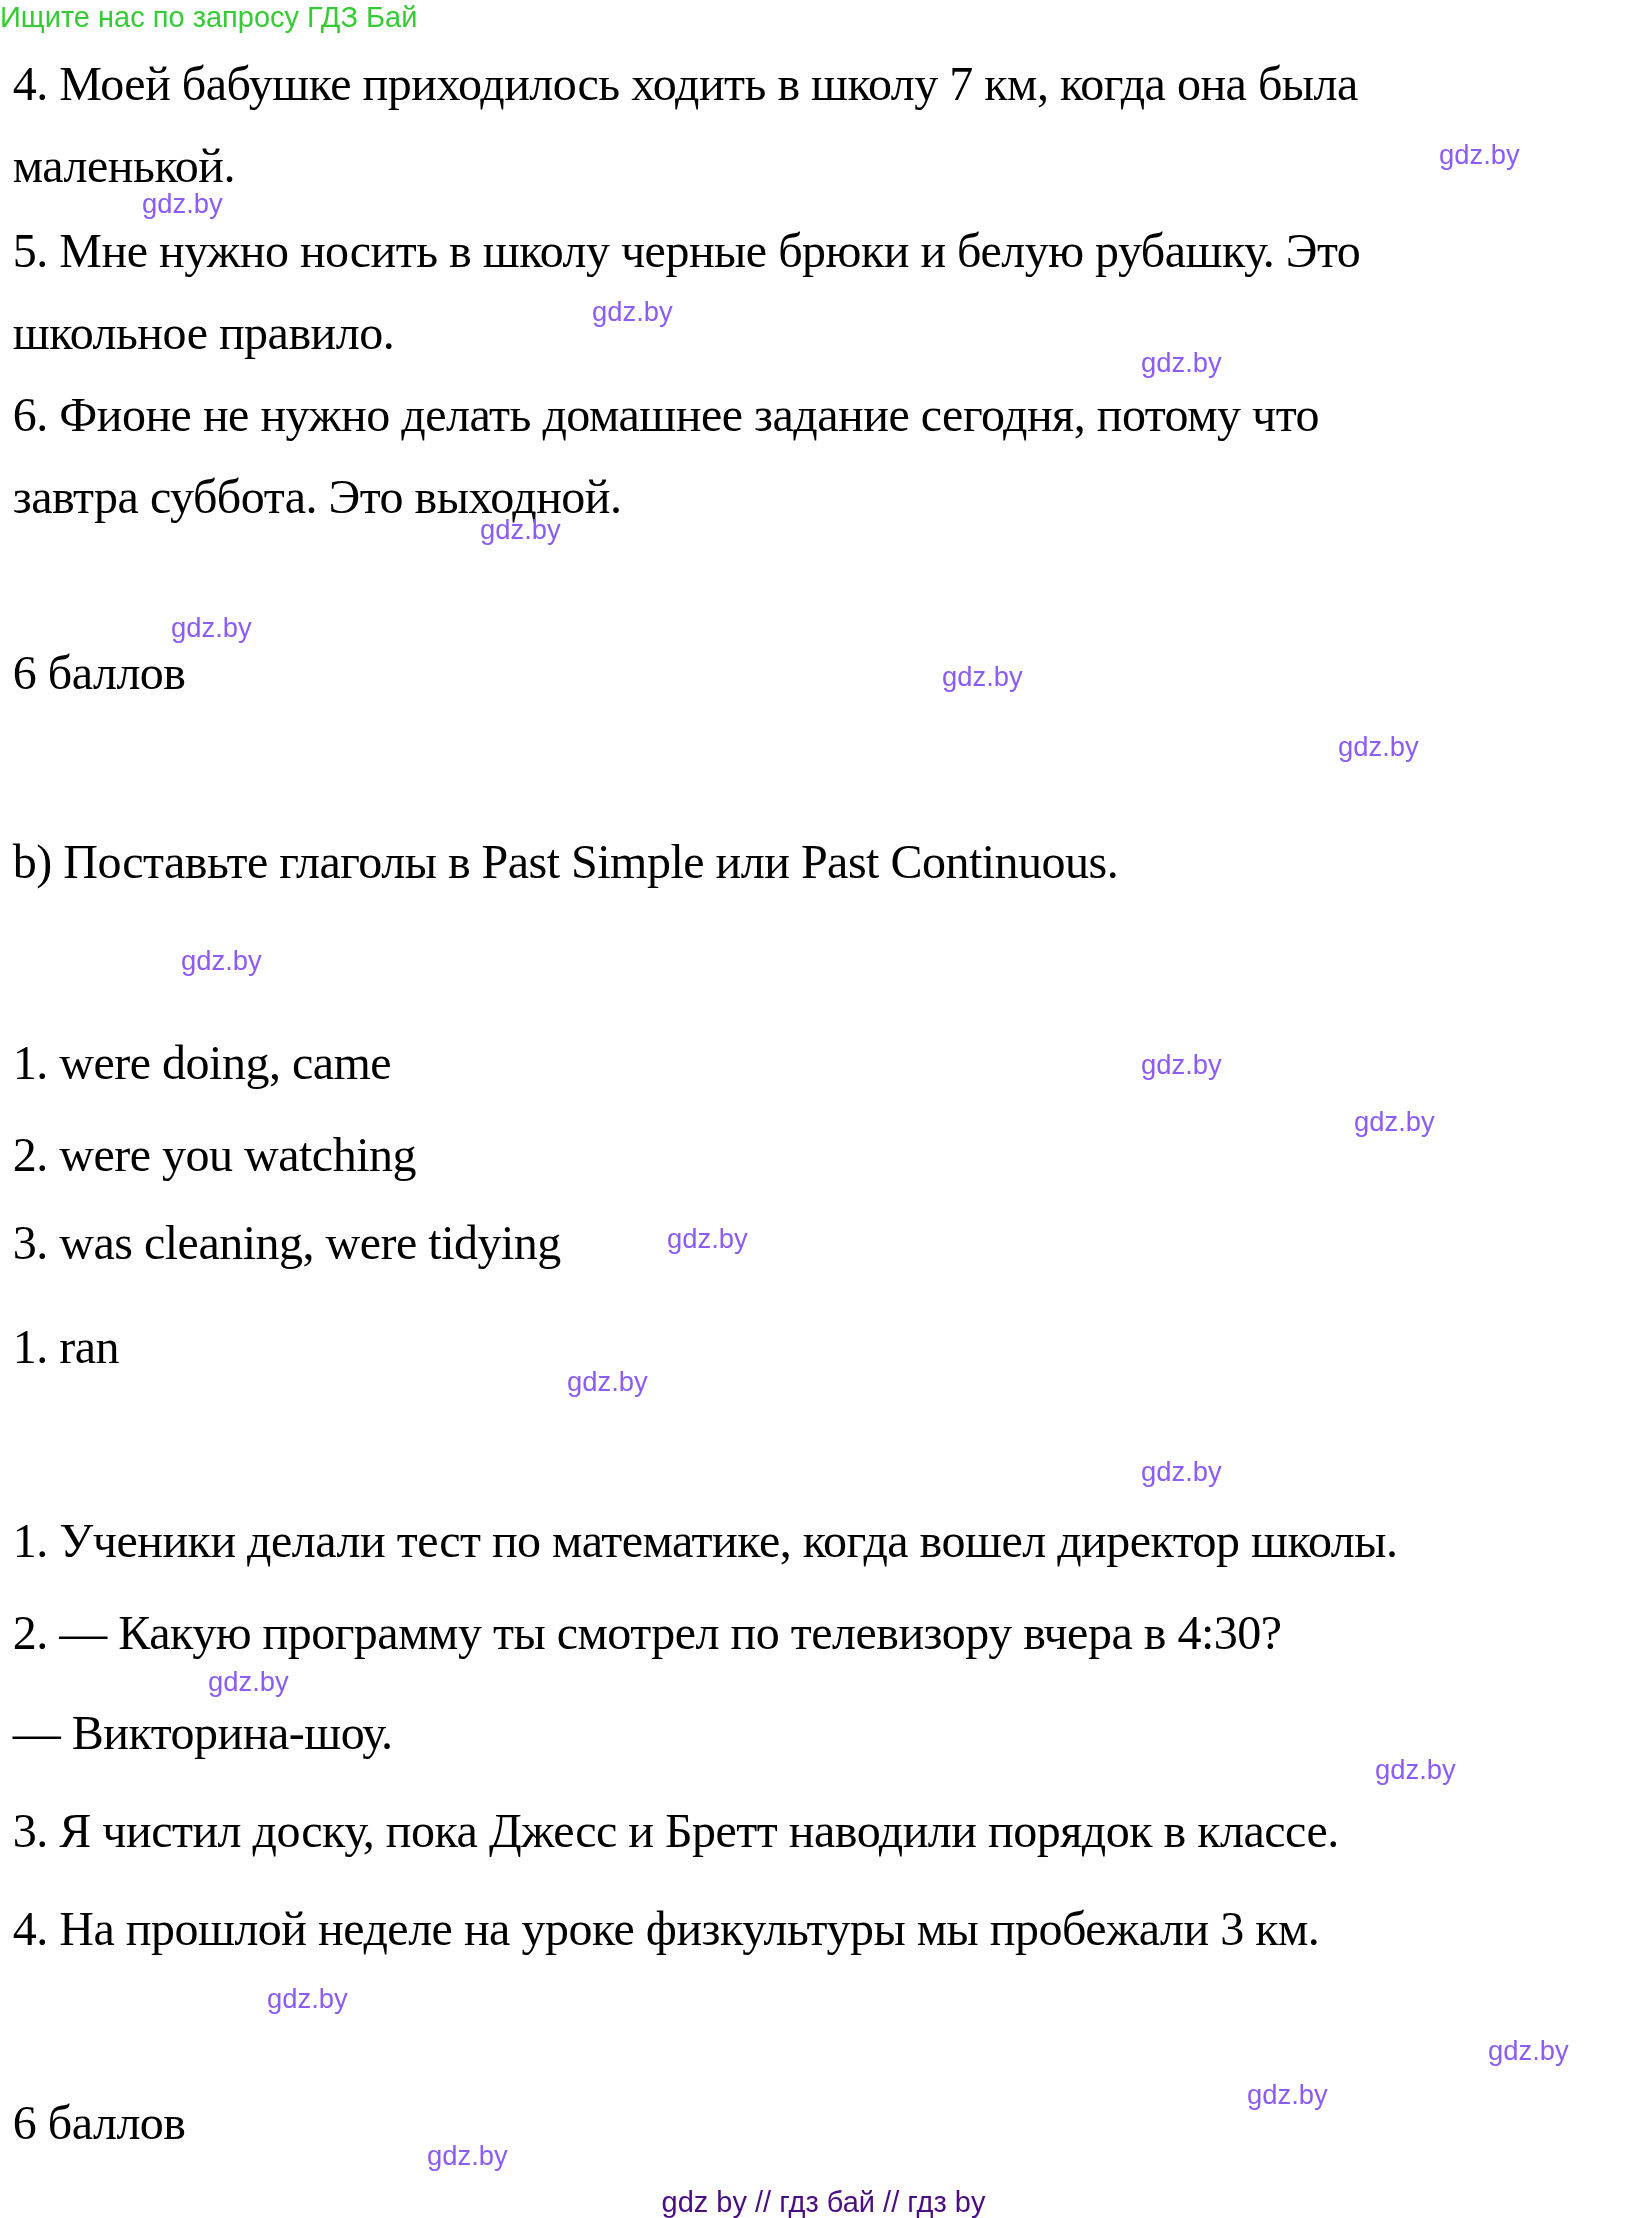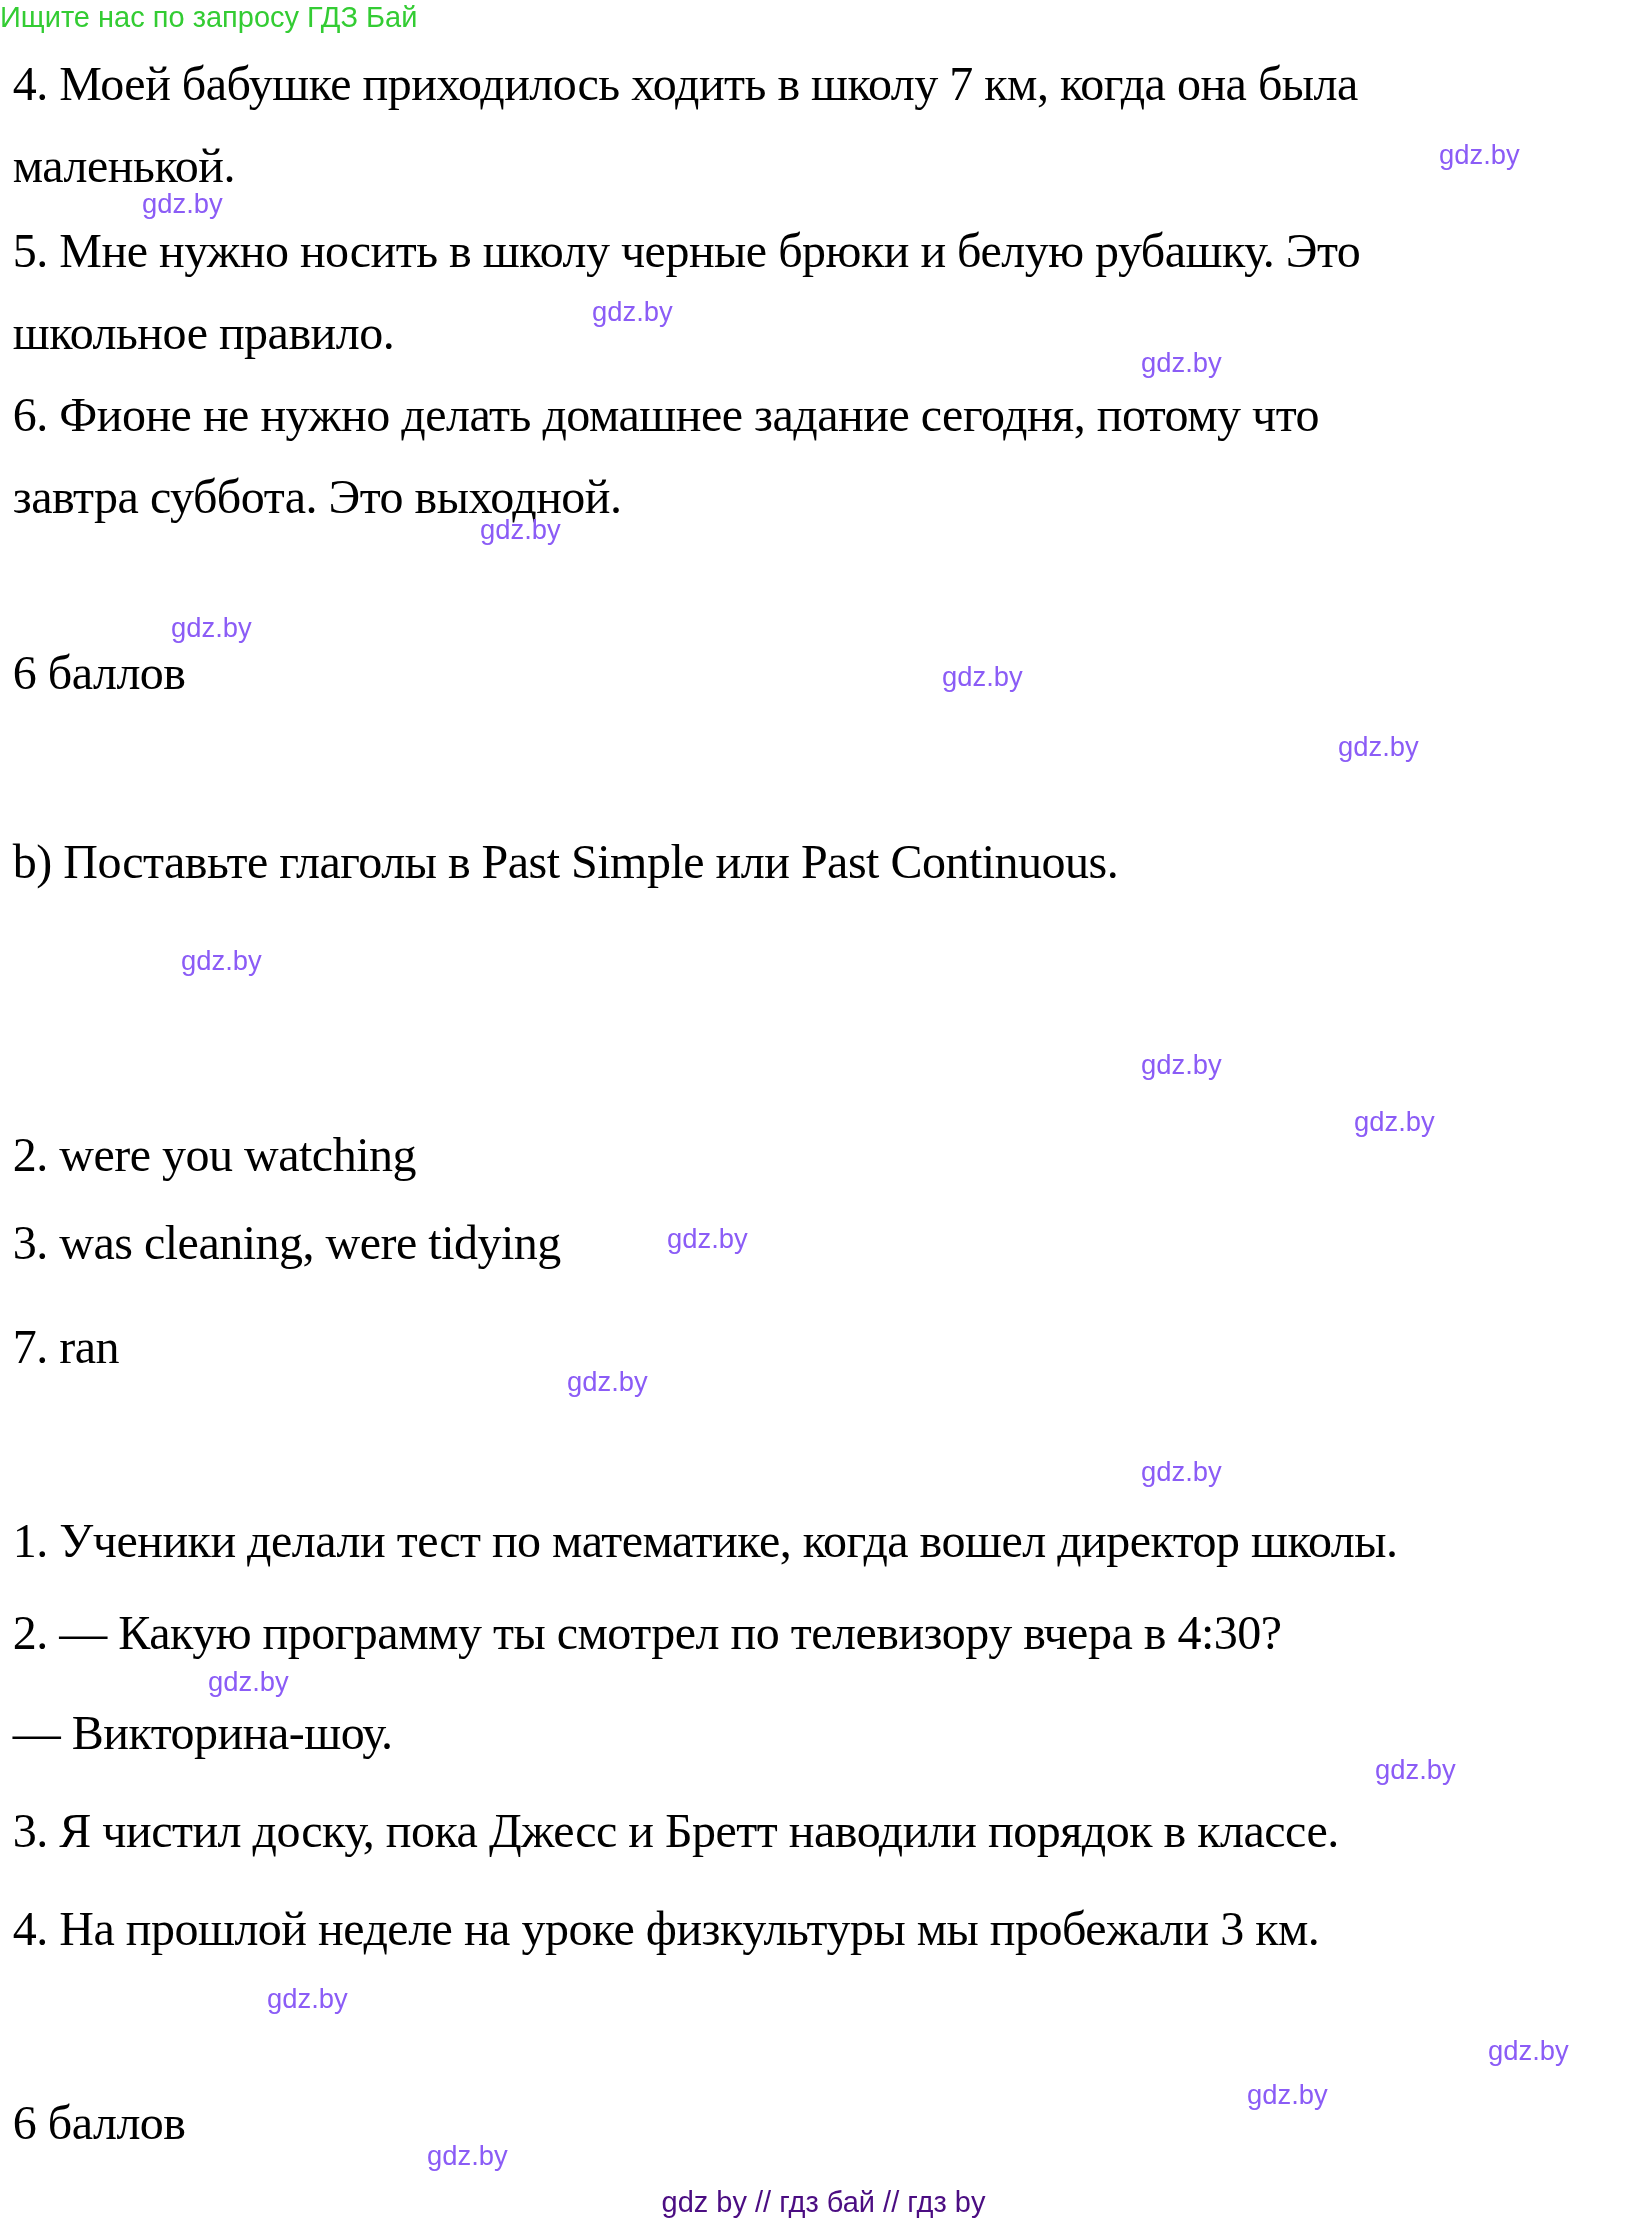--- a/index.html
+++ b/index.html
@@ -59,23 +59,24 @@
   <p class="para" style="top:43px">4. Моей бабушке приходилось ходить в школу 7 км, когда она была
 маленькой.</p>
   <p class="para" style="top:210px">5. Мне нужно носить в школу черные брюки и белую рубашку. Это
 школьное правило.</p>
   <p class="para" style="top:374px">6. Фионе не нужно делать домашнее задание сегодня, потому что
 завтра суббота. Это выходной.</p>
   <p class="para" style="top:632px">6 баллов</p>
 
   <p class="para bold" style="top:821px">b) Поставьте глаголы в Past Simple или Past Continuous.</p>
 
+  <p class="para" style="top:1022px">1. were doing, came</p>
   <p class="para" style="top:1114px">2. were you watching</p>
   <p class="para" style="top:1202px">3. was cleaning, were tidying</p>
-  <p class="para" style="top:1306px">7. ran</p>
+  <p class="para" style="top:1306px">1. ran</p>
 
   <p class="para" style="top:1500px">1. Ученики делали тест по математике, когда вошел директор школы.</p>
   <p class="para" style="top:1592px">2. — Какую программу ты смотрел по телевизору вчера в 4:30?</p>
   <p class="para" style="top:1692px">— Викторина-шоу.</p>
   <p class="para" style="top:1790px">3. Я чистил доску, пока Джесс и Бретт наводили порядок в классе.</p>
   <p class="para" style="top:1888px">4. На прошлой неделе на уроке физкультуры мы пробежали 3 км.</p>
   <p class="para" style="top:2082px">6 баллов</p>
 
   <span class="wm" style="left:1439px;top:139px">gdz.by</span>
   <span class="wm" style="left:142px;top:188px">gdz.by</span>

